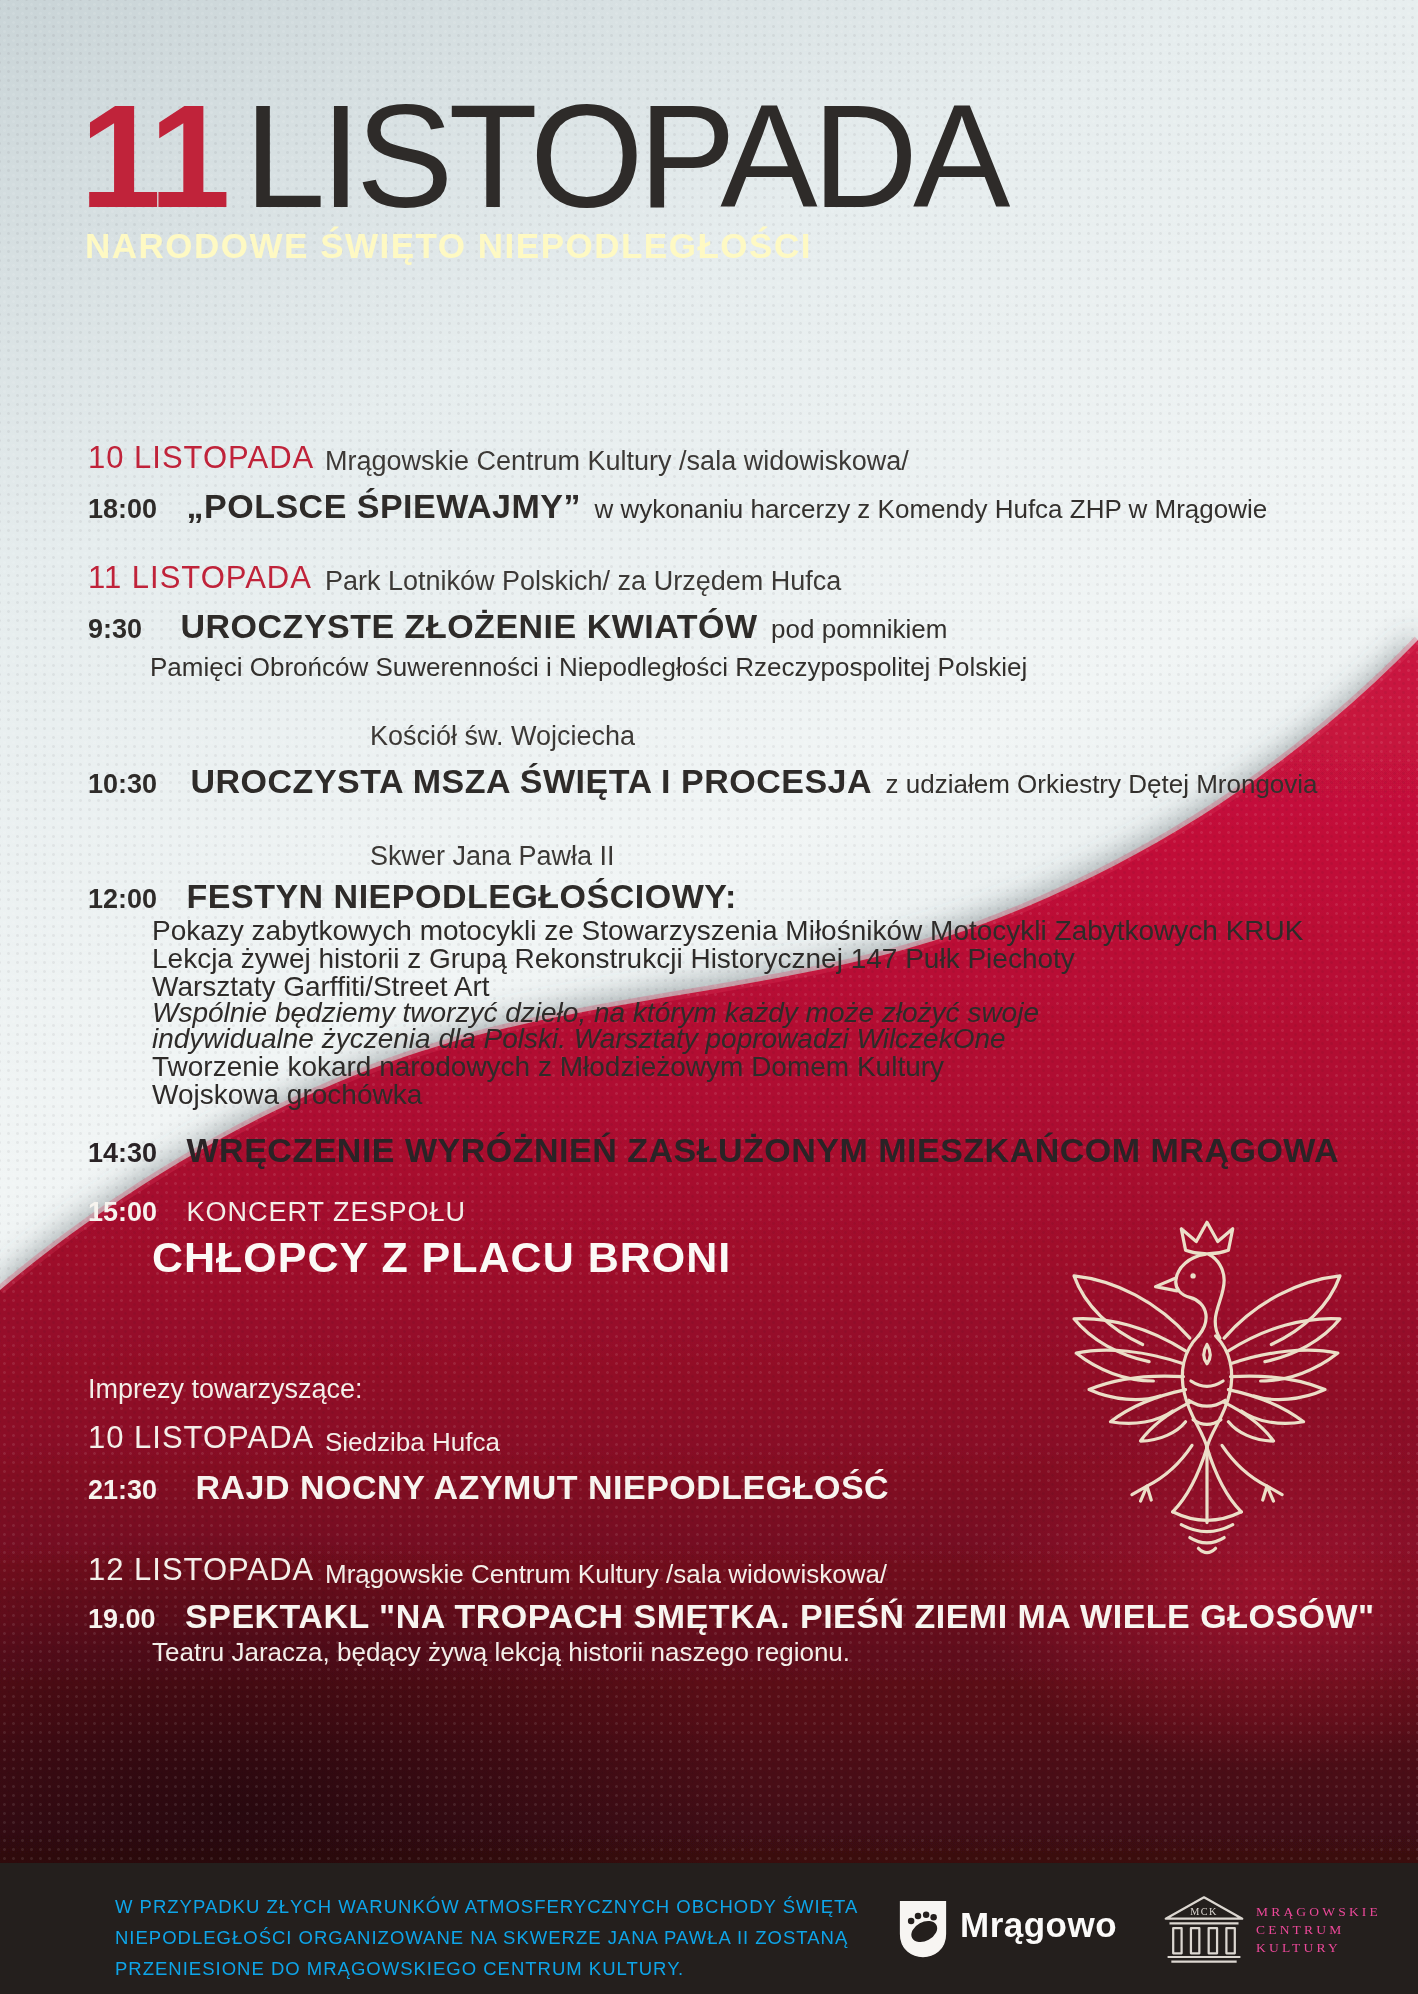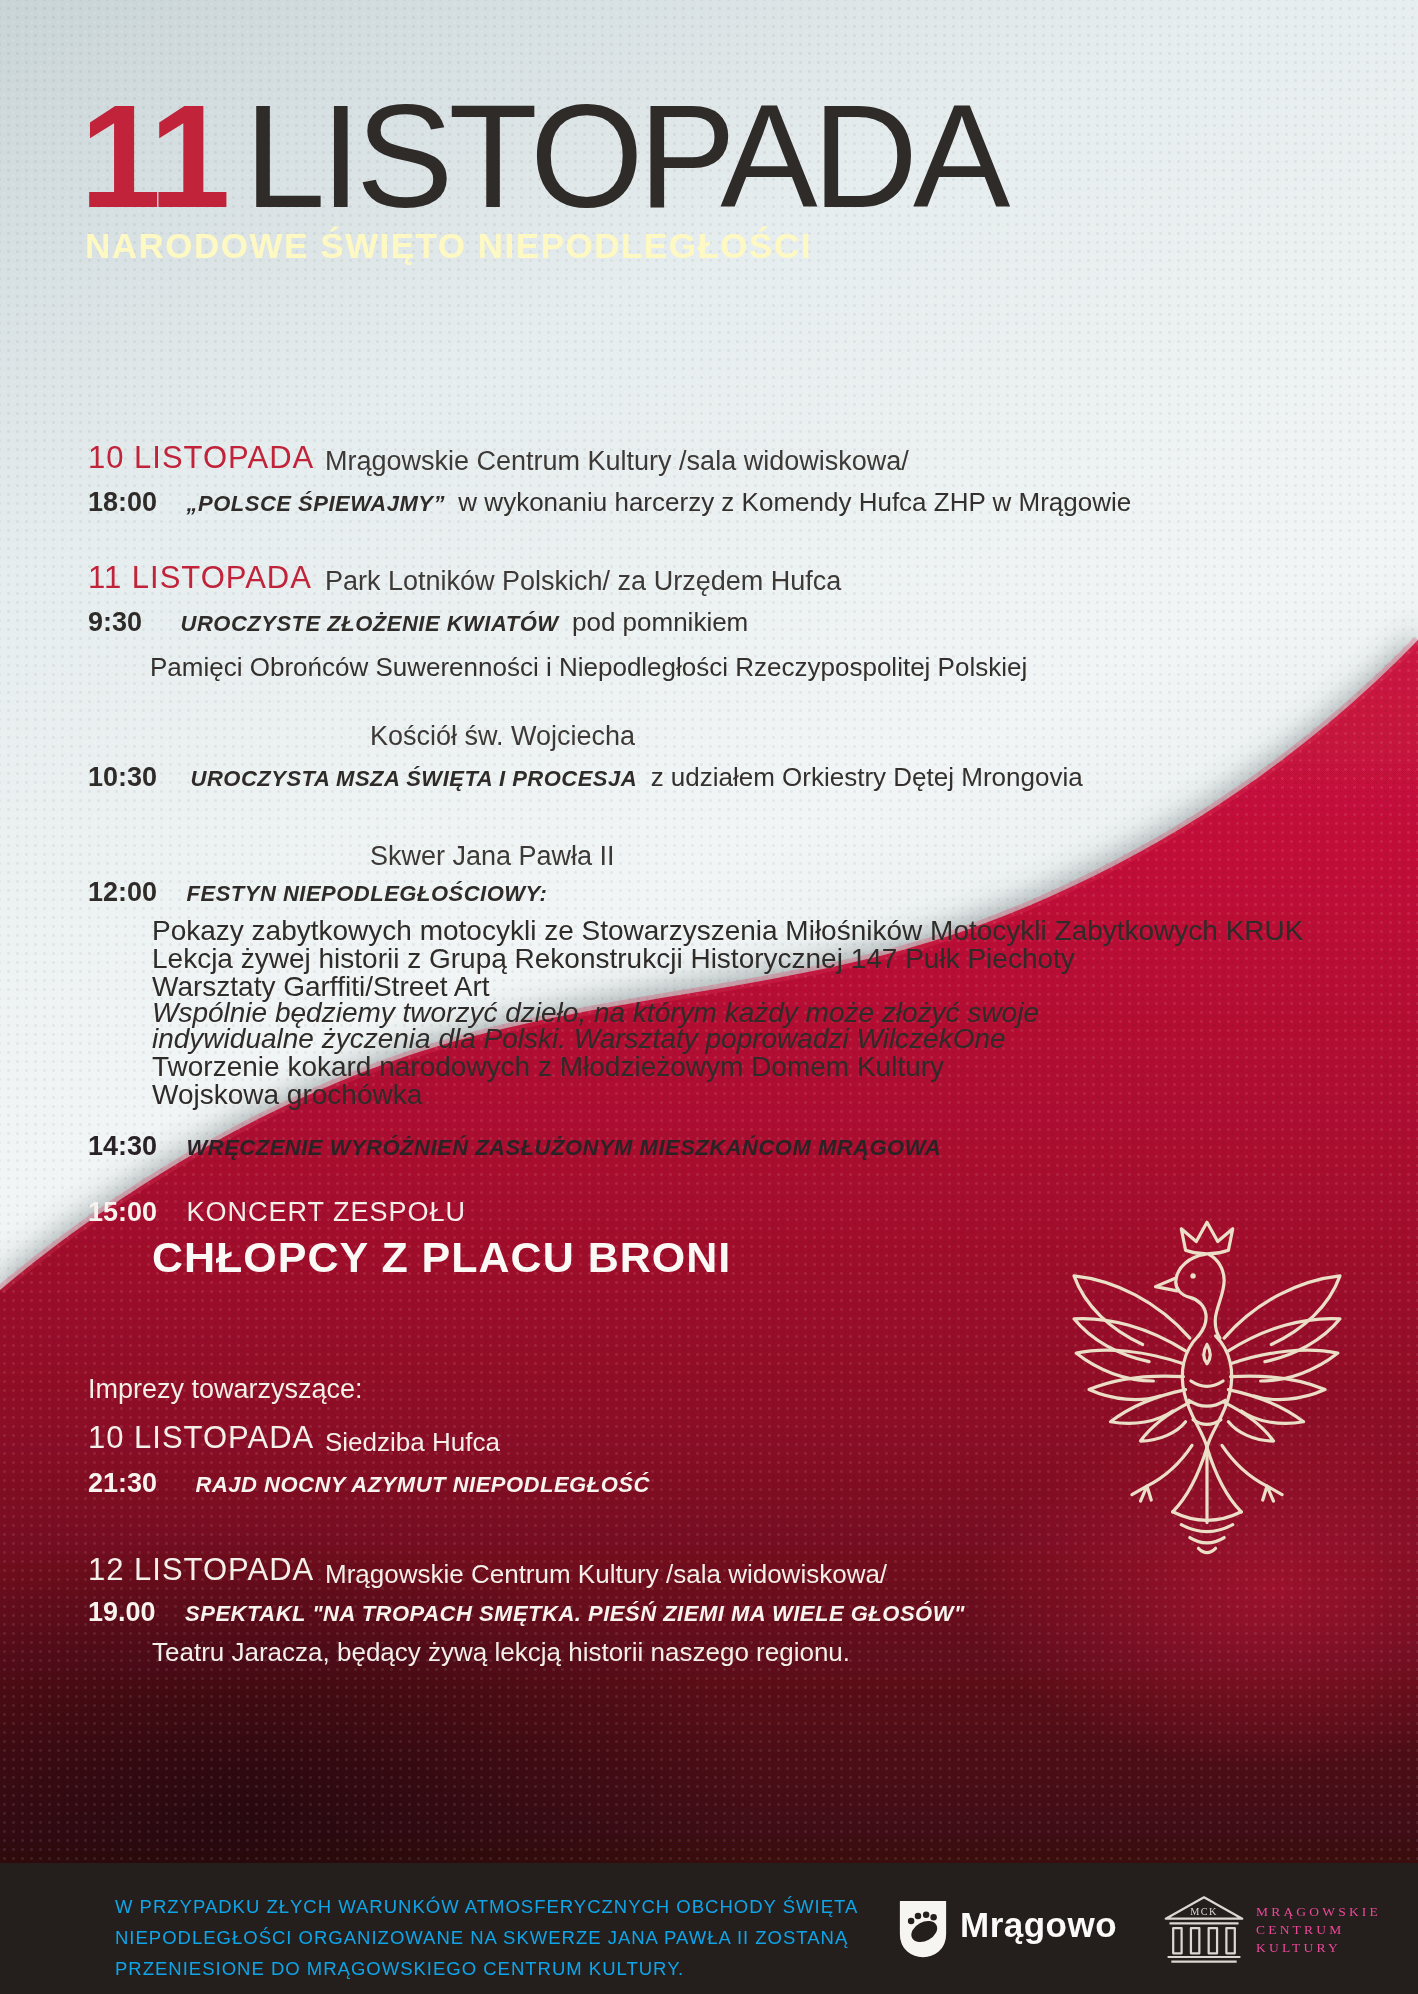--- a/index.html
+++ b/index.html
@@ -27,21 +27,21 @@
   
   .abs{position:absolute;white-space:nowrap;}
   .title-num{font-size:146px;font-weight:700;letter-spacing:-4px;color:#c0233a;line-height:1;}
   .title-word{font-size:146px;font-weight:400;letter-spacing:-5px;color:#2e2b29;line-height:1;}
   .subtitle{font-size:35px;font-weight:700;letter-spacing:1.5px;color:#fef9c3;}
   .date-red{font-size:31px;font-weight:400;letter-spacing:1px;color:#c0233a;}
   .date-light{font-size:31px;font-weight:400;letter-spacing:1px;color:#f3efe9;}
   .venue{font-size:27px;font-weight:300;color:#3c3936;}
   .venue-light{font-size:26px;font-weight:300;color:#f3efe9;}
   .time{font-size:27px;font-weight:700;color:#2e2b29;}
-  .evt-bold{font-size:22px;font-weight:700;letter-spacing:.5px;color:#2e2b29;font-style:italic;}
+  .evt-bold{font-size:34px;font-weight:700;letter-spacing:.5px;color:#2e2b29;}
   .evt-reg{font-size:26px;font-weight:300;color:#33302d;}
   .item{font-size:28px;font-weight:300;color:#2e2b29;line-height:28px;}
   .item-italic{font-style:italic;}
   .dark-on-red{color:#2a2326;}
   .light{color:#f7f4ef !important;}
   .band-title{font-size:43px;font-weight:800;letter-spacing:1px;color:#fbf9f6;}
   .side-head{font-size:27px;font-weight:300;color:#f3efe9;}
   .ml{margin-left:9px;}
   
   .footer{

